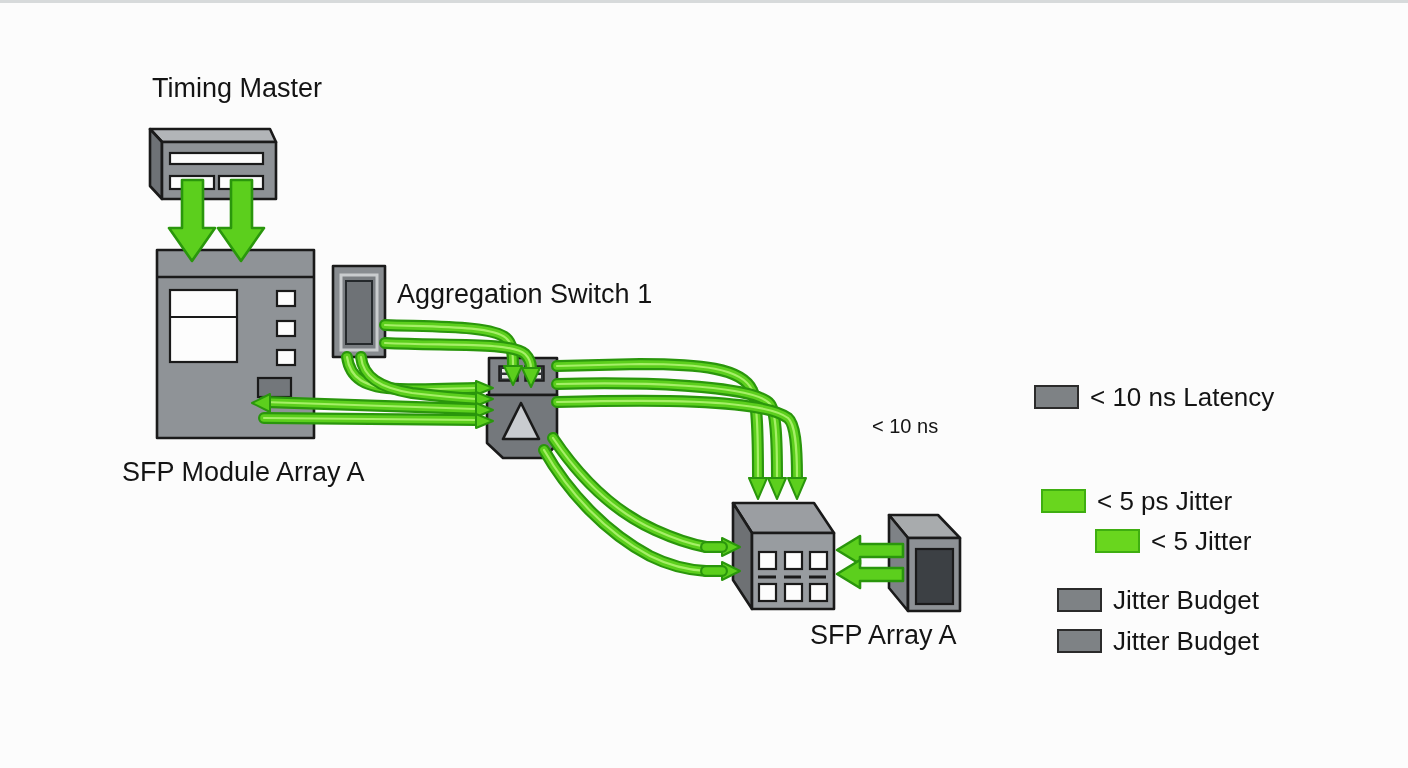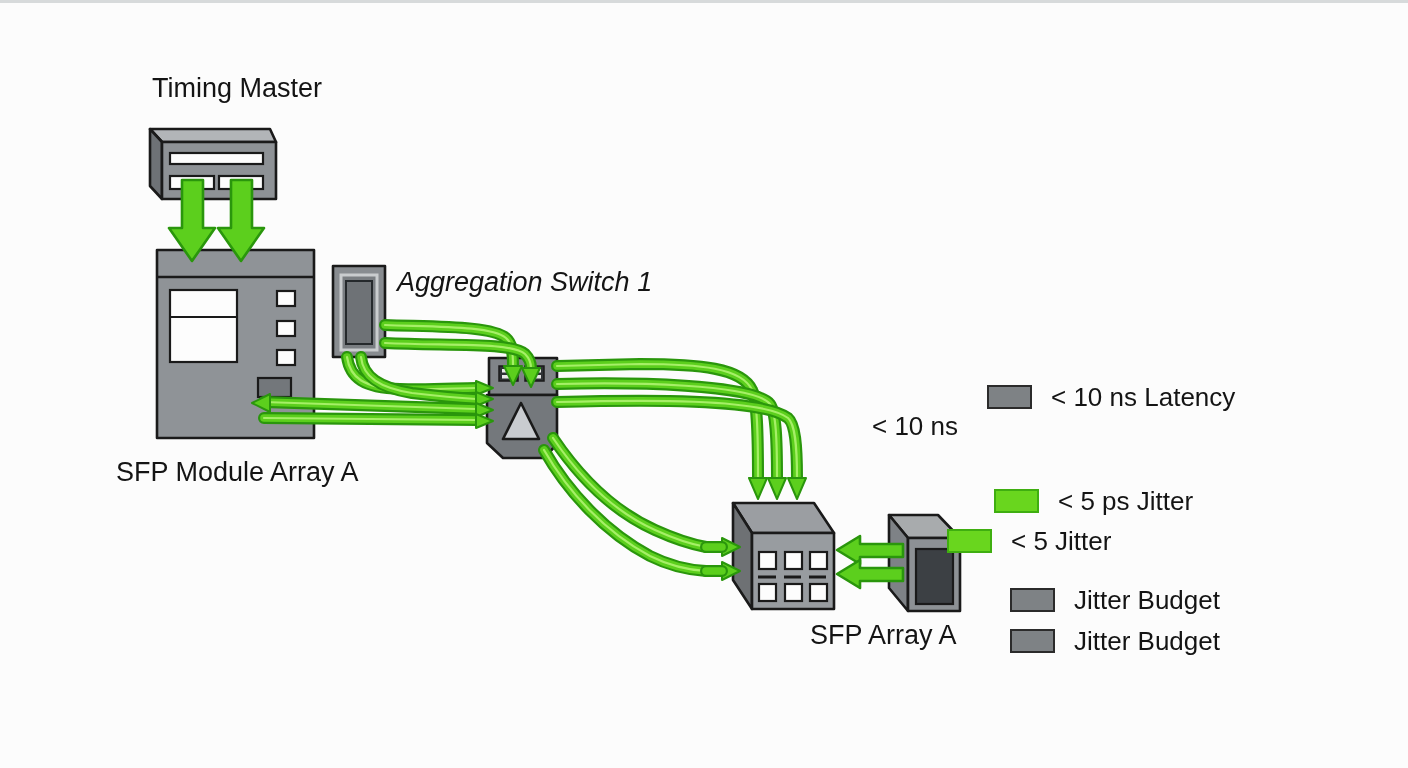--- a/index.html
+++ b/index.html
@@ -18,22 +18,22 @@
   .big-arrow{fill:var(--cable-green);stroke:var(--cable-outline);stroke-width:2.6;stroke-linejoin:round;}
   
   .edge{stroke:#1a1a1a;stroke-width:2.6;stroke-linejoin:round;}
   .f-front{fill:#8e9296;}
   .f-top{fill:#b2b5b8;}
   .f-left{fill:#6e7276;}
   .slot{fill:#fdfdfd;stroke:#1a1a1a;stroke-width:2.2;}
   .port-dark{fill:#73777b;stroke:#1a1a1a;stroke-width:2.2;}
   
   .lbl{position:absolute;font-size:27px;line-height:32px;white-space:nowrap;color:#141414;}
-  .note{position:absolute;font-size:26px;line-height:30px;white-space:nowrap;color:#141414;}
-  .legend-row{position:absolute;display:flex;align-items:center;gap:19px;}
+  .note{position:absolute;font-size:20px;line-height:30px;white-space:nowrap;color:#141414;}
+  .legend-row{position:absolute;display:flex;align-items:center;gap:11px;margin-left:47px;}
   .swatch{width:45px;height:24px;border:2.5px solid #2b2b2b;box-sizing:border-box;flex:0 0 auto;}
   .legend-row .txt{font-size:26px;line-height:28px;white-space:nowrap;color:#141414;}
 </style>
 </head>
 <body>
 
 <div class="canvas">
   <div class="top-edge"></div>
 
   <svg class="diagram-svg" width="1408" height="768" viewBox="0 0 1408 768">
@@ -169,35 +169,35 @@
       <path d="M 706,547 L 722,547 M 706,571 L 722,571" class="c-mid"></path>
     </g>
 
     <g>
       <polygon class="big-arrow" points="903,544 860,544 860,536 837,550 860,564 860,557 903,557"></polygon>
       <polygon class="big-arrow" points="903,568 860,568 860,560 837,574 860,588 860,581 903,581"></polygon>
     </g>
   </svg>
 
   <div class="lbl" style="left:152px;top:72px;">Timing Master</div>
-  <div class="lbl" style="left:397px;top:266px;font-style:italic;">Aggregation Switch 1</div>
-  <div class="lbl" style="left:116px;top:456px;">SFP Module Array A</div>
+  <div class="lbl" style="left:397px;top:278px;">Aggregation Switch 1</div>
+  <div class="lbl" style="left:122px;top:456px;">SFP Module Array A</div>
   <div class="lbl" style="left:810px;top:619px;">SFP Array A</div>
 
   <div class="note" style="left:872px;top:411px;">&lt; 10 ns</div>
 
   <div class="legend-row" style="left:987px;top:383px;">
     <div class="swatch" style="background-color: rgb(126, 130, 133); border-color: rgb(43, 43, 43);"></div>
     <div class="txt">&lt; 10 ns Latency</div>
   </div>
   <div class="legend-row" style="left:994px;top:487px;text-align:right;">
     <div class="swatch" style="background-color: rgb(105, 214, 30); border-color: rgb(63, 174, 16);"></div>
     <div class="txt">&lt; 5 ps Jitter</div>
   </div>
-  <div class="legend-row" style="left:947px;top:527px;">
+  <div class="legend-row" style="left:1048px;top:527px;">
     <div class="swatch" style="background-color: rgb(105, 214, 30); border-color: rgb(63, 174, 16);"></div>
     <div class="txt">&lt; 5 Jitter</div>
   </div>
   <div class="legend-row" style="left:1010px;top:586px;">
     <div class="swatch" style="background-color: rgb(126, 130, 133); border-color: rgb(43, 43, 43);"></div>
     <div class="txt">Jitter Budget</div>
   </div>
   <div class="legend-row" style="left:1010px;top:627px;">
     <div class="swatch" style="background-color: rgb(126, 130, 133); border-color: rgb(43, 43, 43);"></div>
     <div class="txt">Jitter Budget</div>

